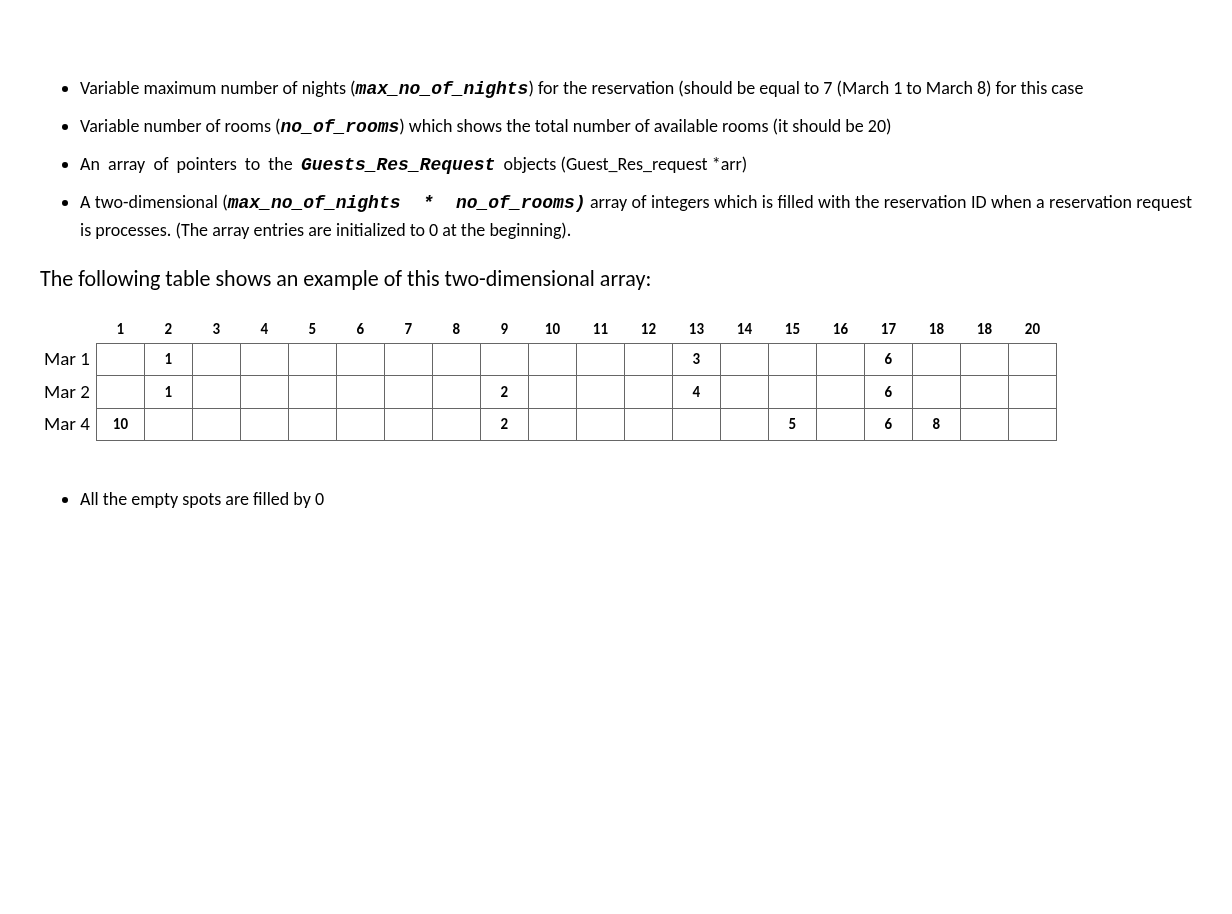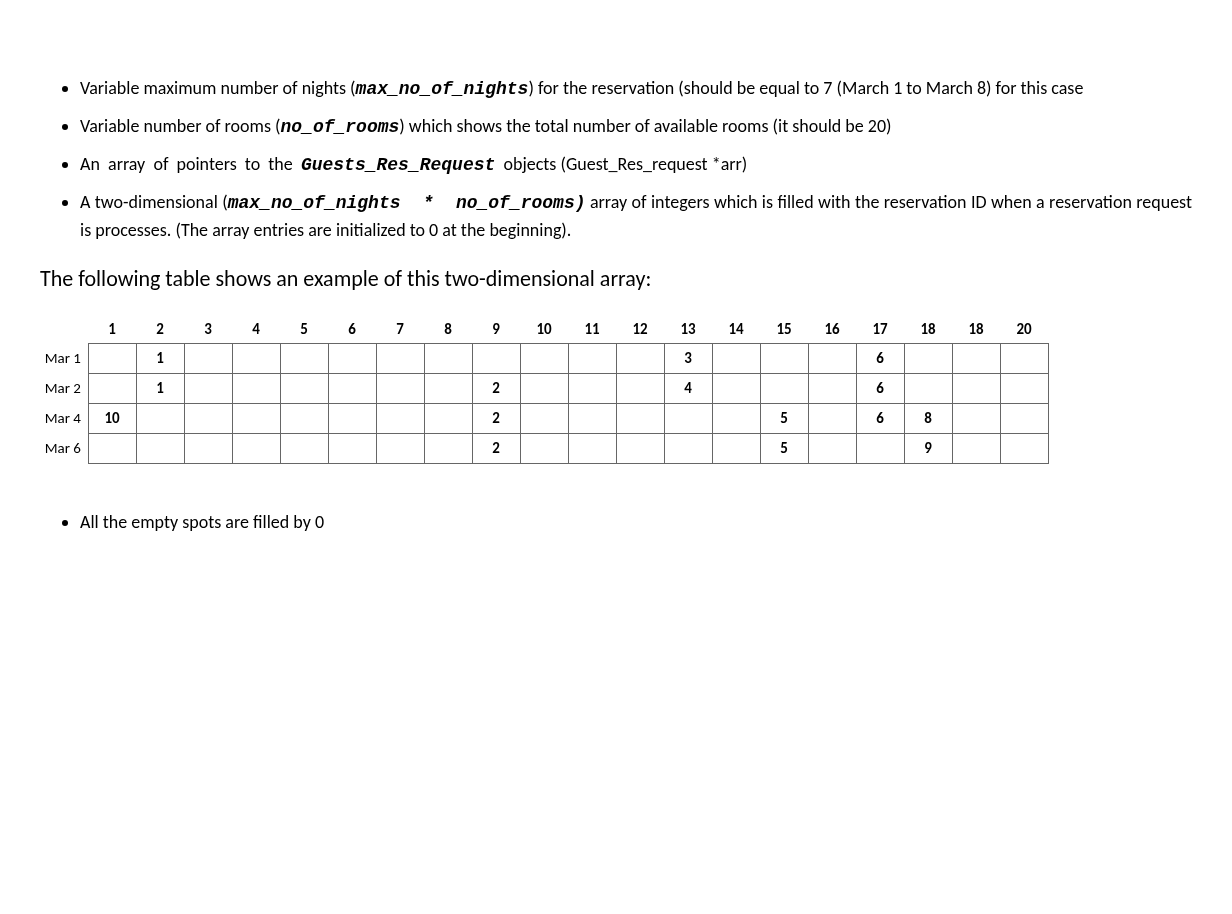--- a/index.html
+++ b/index.html
@@ -49,22 +49,22 @@
     }
     table th {
       border: none;
       font-weight: bold;
       font-size: 15px;
       background: #fff;
       height: 28px;
     }
     table td.row-label {
       border: none;
-      font-size: 15px;
-      text-align: center;
+      font-size: 19px;
+      text-align: left;
       padding-right: 6px;
       font-weight: normal;
       white-space: nowrap;
       width: 42px;
     }
     table tr.header-row th {
       border: none;
     }
     table td.data-cell {
       border: 1px solid #666;
@@ -185,42 +185,19 @@
           <td class="data-cell"></td>
           <td class="data-cell"></td>
           <td class="data-cell"></td>
           <td class="data-cell">5</td>
           <td class="data-cell"></td>
           <td class="data-cell">6</td>
           <td class="data-cell">8</td>
           <td class="data-cell"></td>
           <td class="data-cell"></td>
         </tr>
-        <tr>
-          <td class="row-label">Mar 6</td>
-          <td class="data-cell"></td>
-          <td class="data-cell"></td>
-          <td class="data-cell"></td>
-          <td class="data-cell"></td>
-          <td class="data-cell"></td>
-          <td class="data-cell"></td>
-          <td class="data-cell"></td>
-          <td class="data-cell"></td>
-          <td class="data-cell">2</td>
-          <td class="data-cell"></td>
-          <td class="data-cell"></td>
-          <td class="data-cell"></td>
-          <td class="data-cell"></td>
-          <td class="data-cell"></td>
-          <td class="data-cell">5</td>
-          <td class="data-cell"></td>
-          <td class="data-cell"></td>
-          <td class="data-cell">9</td>
-          <td class="data-cell"></td>
-          <td class="data-cell"></td>
-        </tr>
       </tbody>
   </table>
 </div>
 
 <ul>
   <li class="bullet-last">All the empty spots are filled by 0</li>
 </ul>
 
 </body></html>

